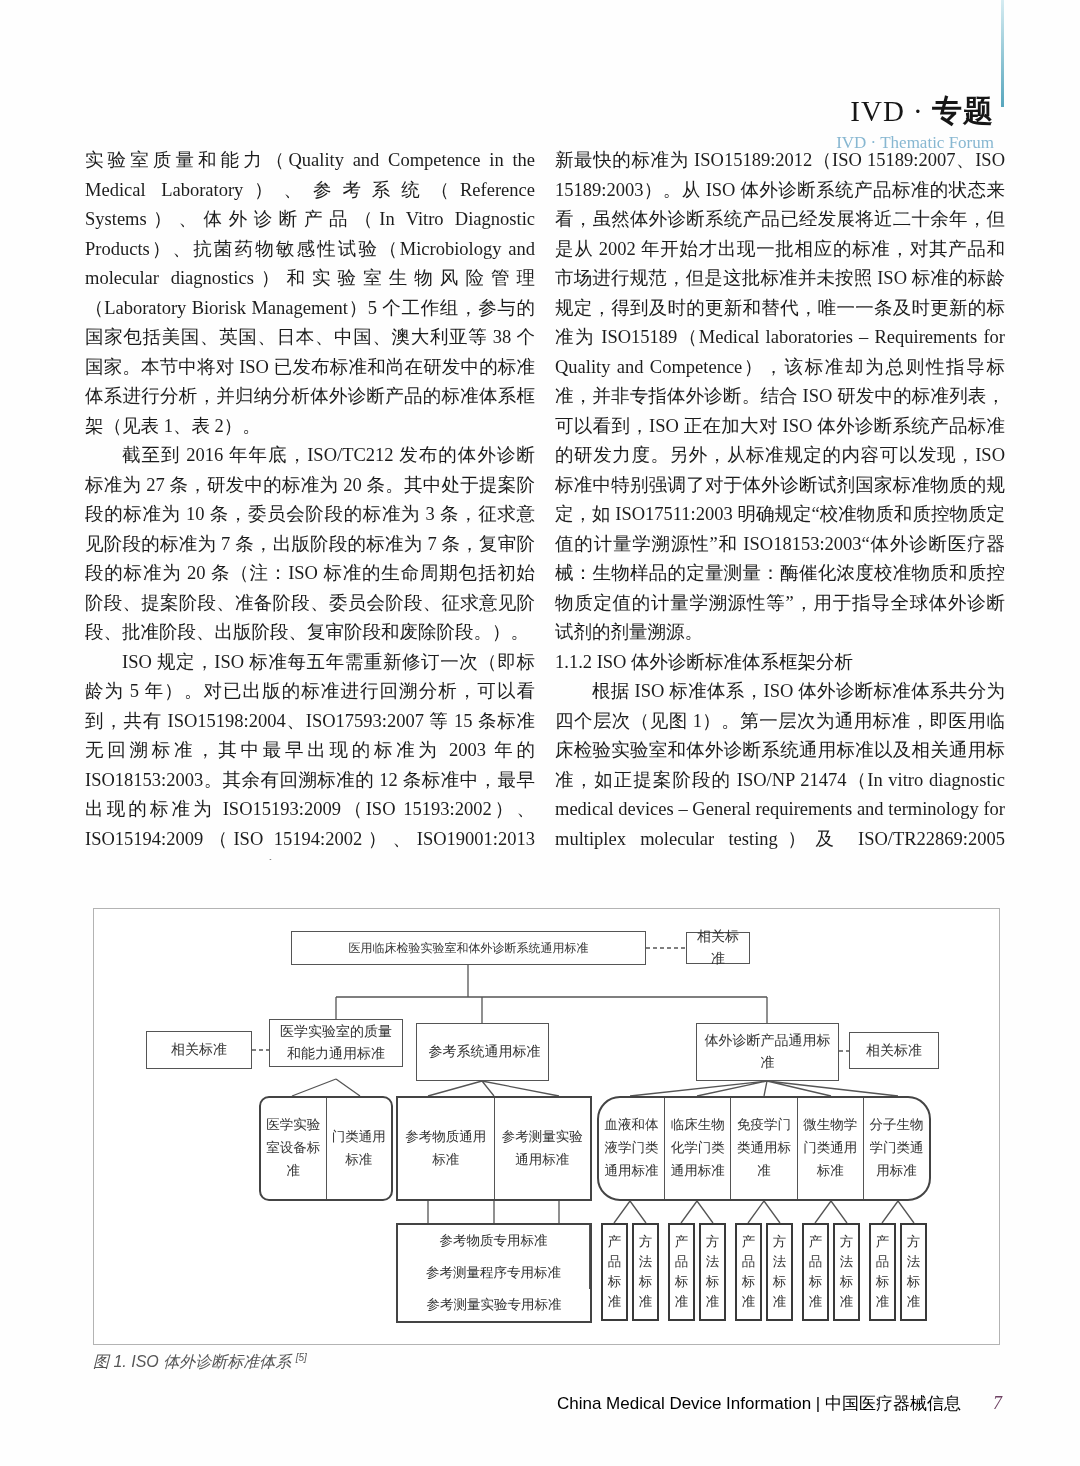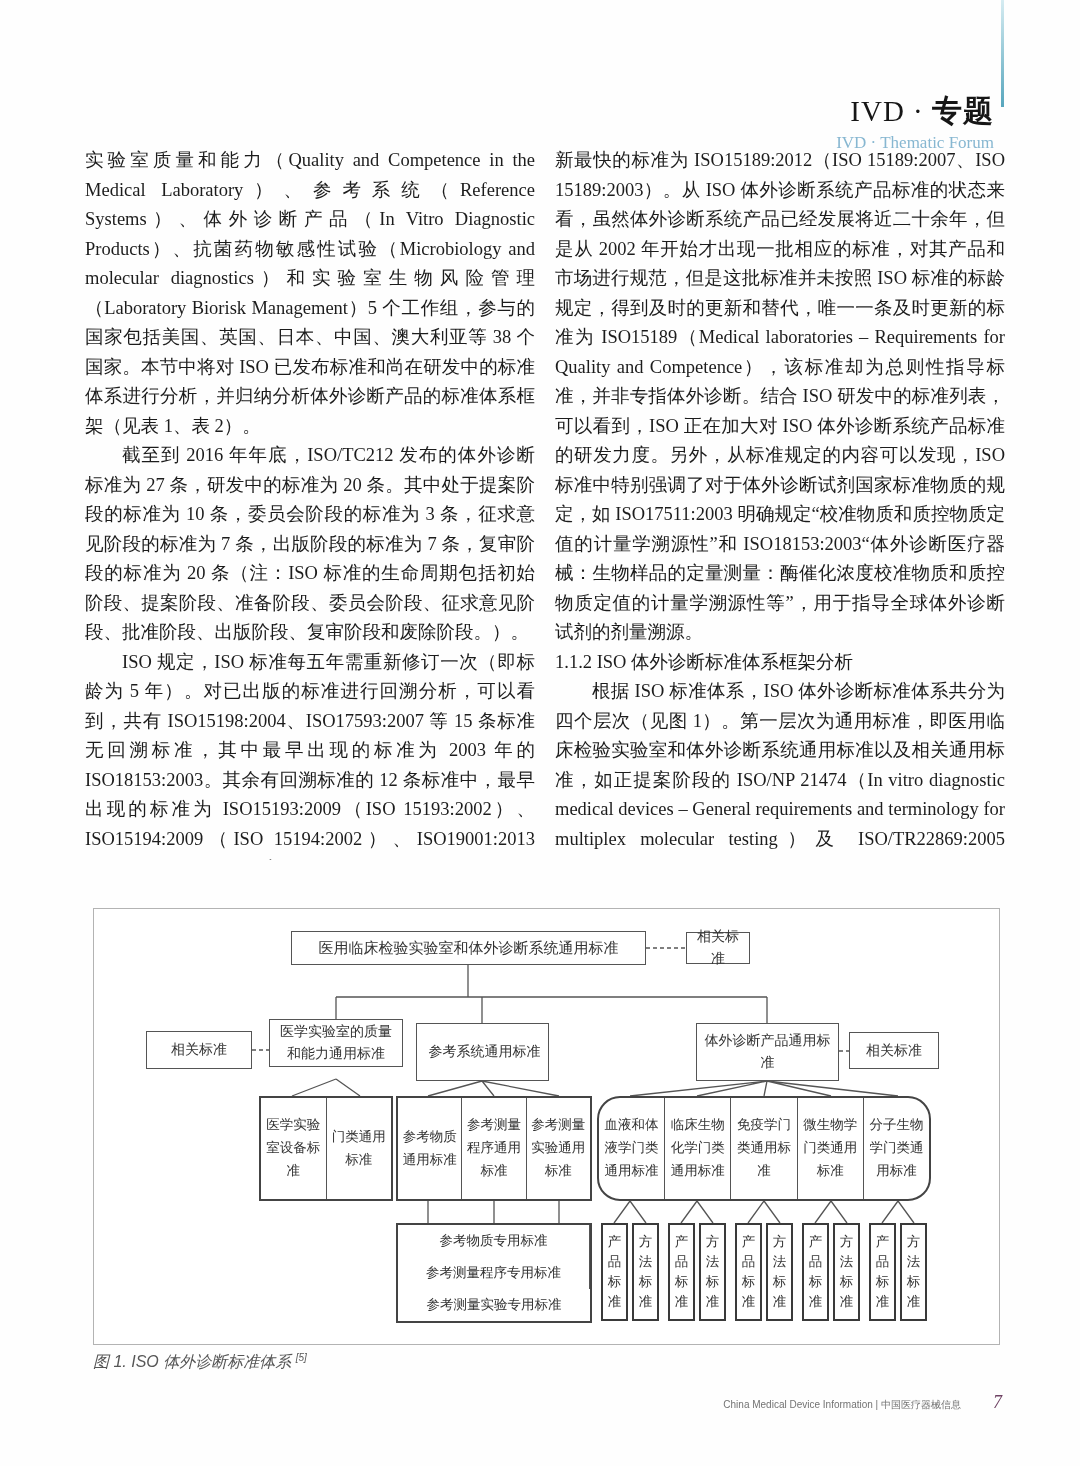--- a/index.html
+++ b/index.html
@@ -35,21 +35,21 @@
   .fcell:last-child { border-right:none; }
   .vbox { position:absolute; width:27px; height:98px; border:2px solid #3a3a3a; background:#fff;
     box-sizing:border-box; display:flex; align-items:center; justify-content:center; text-align:center;
     font-size:13.5px; color:#333; line-height:1.5; word-break:break-all; padding:1px; }
   .caption { position:absolute; left:93px; top:1352px; font-style:italic; color:#565656;
     font-size:16px; font-family:"Liberation Sans","DejaVu Sans",sans-serif; }
   .caption sup { font-size:10px; }
   
   .footer { position:absolute; top:1392px; right:78px; display:flex; align-items:baseline; gap:32px;
     font-family:"Liberation Sans","DejaVu Sans",sans-serif; }
-  .footer-journal { color:#737373; font-size:10px; }
+  .footer-journal { color:#000000; font-size:17px; }
   .footer-page { color:#6e4263; font-size:18px; font-style:italic;
     font-family:"Liberation Serif","DejaVu Serif",serif; }
 </style>
 </head>
 <body>
 
 <div class="page">
 
   <div class="teal-rule"></div>
 
@@ -81,36 +81,35 @@
         <path d="M334 292 V314 M400 292 V314 M465 292 V314"></path>
         <path d="M536 292 L520 314 M536 292 L552 314"></path>
         <path d="M603 292 L587 314 M603 292 L619 314"></path>
         <path d="M670 292 L654 314 M670 292 L686 314"></path>
         <path d="M737 292 L721 314 M737 292 L753 314"></path>
         <path d="M804 292 L788 314 M804 292 L820 314"></path>
         <path d="M552 39 H592 M158 141 H175 M745 142 H755" stroke-dasharray="4 3"></path>
       </g>
     </svg>
 
-    <div class="fbox" style="left:197px; top:22px; width:355px; height:34px; font-size:15px;">医用临床检验实验室和体外诊断系统通用标准</div>
+    <div class="fbox" style="left:197px; top:22px; width:355px; height:34px; font-size:12px;">医用临床检验实验室和体外诊断系统通用标准</div>
     <div class="fbox" style="left:592px; top:23px; width:64px; height:32px;">相关标准</div>
 
     <div class="fbox" style="left:175px; top:110px; width:134px; height:48px;">医学实验室的质量和能力通用标准</div>
     <div class="fbox" style="left:322px; top:114px; width:133px; height:58px;padding-left:8px;">参考系统通用标准</div>
     <div class="fbox" style="left:602px; top:114px; width:143px; height:58px;">体外诊断产品通用标准</div>
     <div class="fbox" style="left:52px; top:122px; width:106px; height:38px;">相关标准</div>
     <div class="fbox" style="left:755px; top:123px; width:90px; height:37px;">相关标准</div>
 
-    <div class="fgroup" style="left:165px; top:187px; width:134px; height:105px;">
+    <div class="fgroup" style="left:165px; top:187px; width:134px; height:105px;border-radius:10px;">
       <div class="fcell">医学实验室设备标准</div>
       <div class="fcell">门类通用标准</div>
     </div>
     <div class="fgroup" style="left:302px; top:187px; width:196px; height:105px;">
       <div class="fcell">参考物质通用标准</div>
-      <div class="fcell">参考测量程序通用标准</div>
       <div class="fcell">参考测量实验通用标准</div>
     </div>
     <div class="fgroup" style="left:503px; top:187px; width:334px; height:105px;border-radius:23px;">
       <div class="fcell">血液和体液学门类通用标准</div>
       <div class="fcell">临床生物化学门类通用标准</div>
       <div class="fcell">免疫学门类通用标准</div>
       <div class="fcell">微生物学门类通用标准</div>
       <div class="fcell">分子生物学门类通用标准</div>
     </div>
 

